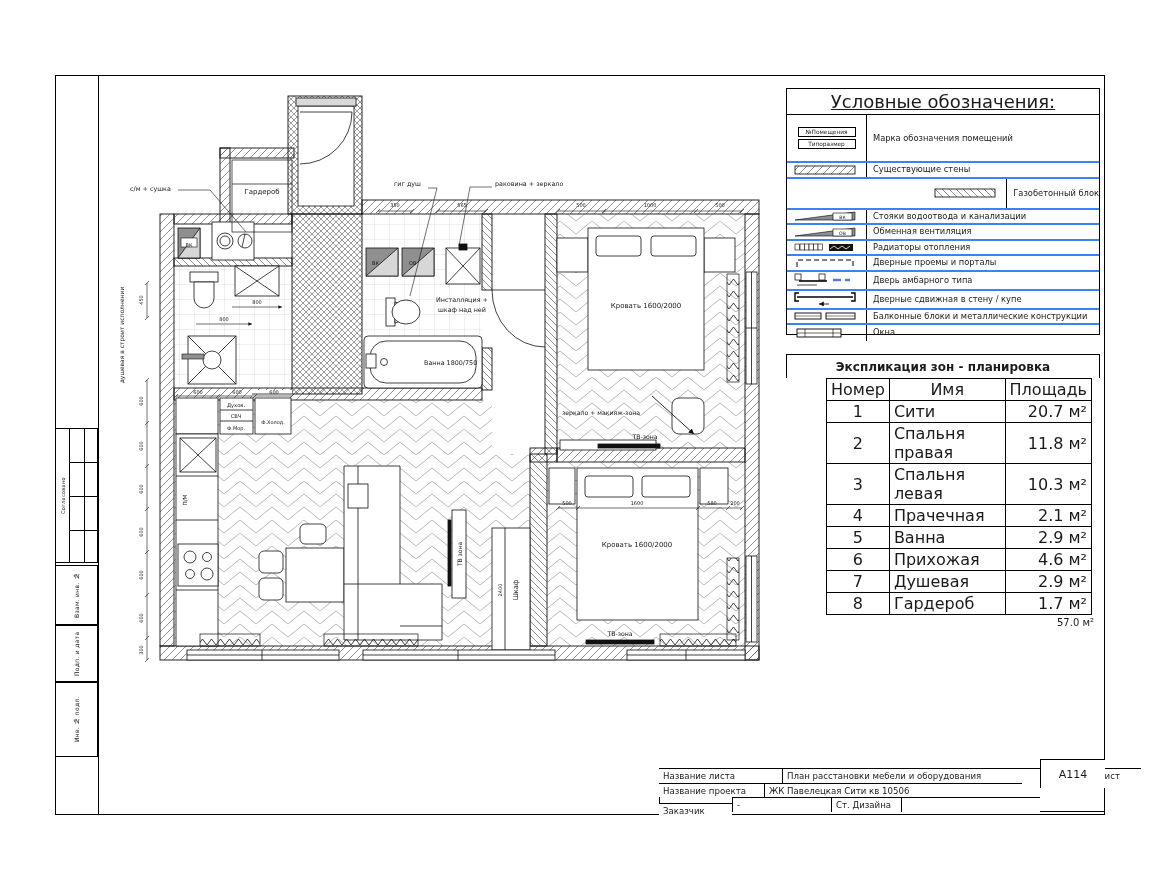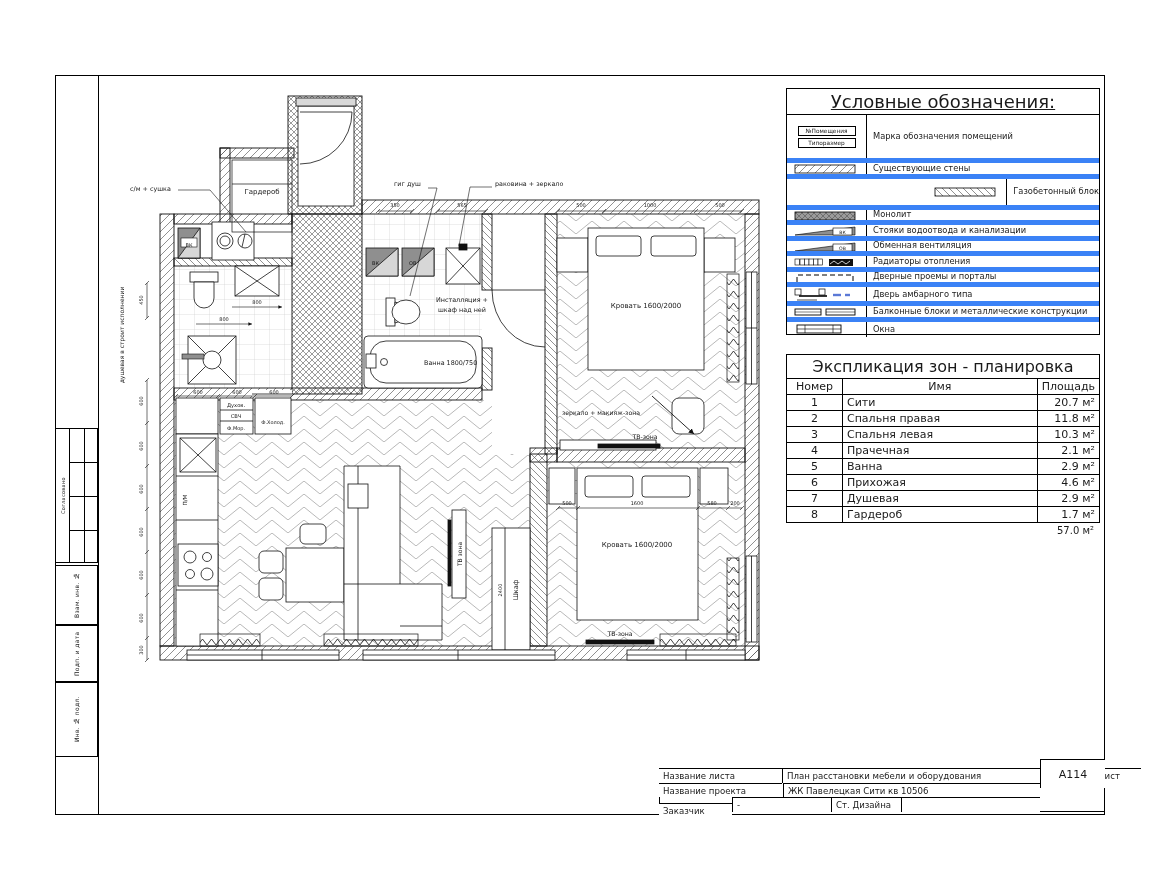--- a/index.html
+++ b/index.html
@@ -6,29 +6,29 @@
   html,body { width:1155px; height:893px; background:#fff; font-family:"DejaVu Sans",sans-serif; color:#1a1a1a; }
   .abs { position:absolute; }
   #sheet { position:relative; width:1155px; height:893px; background:#fff; overflow:hidden; }
   .frame { border:1.6px solid #000; }
   .thinline { border-left:1px solid #000; }
   .stampbox { border:1px solid #000; }
   .rot { writing-mode:vertical-rl; transform:rotate(180deg); font-size:6px; text-align:center; width:100%; height:100%; display:flex; align-items:center; justify-content:center; letter-spacing:0.3px; }
   
   #legend { border:1.2px solid #000; }
   .leg-title { height:26px; display:flex; align-items:center; justify-content:center; font-size:18px; text-decoration:underline; border-bottom:1px solid #000; }
-  .lrow { display:flex; border-bottom:5px solid #3b82f6; align-items:center; }
+  .lrow { display:flex; border-bottom:2px solid #3b82f6; align-items:center; }
   .lrow:last-child { border-bottom:none; }
   .lsym { width:80px; min-width:80px; border-right:1px solid #000; height:100%; display:flex; align-items:center; justify-content:center; flex-direction:column; gap:2px; }
   .llab { font-size:8.3px; padding-left:6px; line-height:1.05; }
   .tagbox { border:1px solid #000; font-size:5.8px; padding:1px 3px; text-align:center; min-width:58px; }
   
-  #ztable { border-collapse:collapse; width:314px; font-size:11px; }
+  #ztable { border-collapse:collapse; width:266px; font-size:16px;margin-left:40px; }
   #ztable td, #ztable th { border:1px solid #000; padding:1px 4px; height:15.5px; font-weight:normal; }
-  .ztitle { border:1.2px solid #000; border-bottom:none; height:24px; display:flex; align-items:center; justify-content:center; font-size:16px; }
+  .ztitle { border:1.2px solid #000; border-bottom:none; height:24px; display:flex; align-items:center; justify-content:center; font-size:12px;font-weight:bold; }
   .tnum { text-align:center; width:56px; }
   .tarea { text-align:right; width:62px; }
   .ttotal { text-align:right; font-size:10px; padding:2px 6px 0 0; }
   
   .tb { position:absolute; border-left:1px solid #000; border-top:1px solid #000; font-size:8.6px; display:flex; align-items:center; padding-left:4px; background:#fff; overflow:hidden; white-space:nowrap; }
   .tbc { justify-content:center; padding-left:0; }
   text { fill:#1a1a1a; }
 </style>
 </head>
 <body>
@@ -387,29 +387,20 @@
       <div class="lsym">
           <svg width="68" height="12">
             <rect x="2" y="2" width="60" height="8" fill="url(#hatchR)" stroke="#000" stroke-width="0.8"></rect>
           </svg>
         </div>
       <div class="llab">Газобетонный блок</div>
     </div>
     <div class="lrow" style="height:15.5px;">
       <div class="lsym">
           <svg width="68" height="12">
-            <rect x="2" y="2" width="60" height="8" fill="#9b9b9b"></rect>
-            <rect x="2" y="2" width="60" height="8" fill="url(#cross)" stroke="#000" stroke-width="0.8"></rect>
-          </svg>
-        </div>
-      <div class="llab">Монолит</div>
-    </div>
-    <div class="lrow" style="height:15.5px;">
-      <div class="lsym">
-          <svg width="68" height="12">
             <polygon points="2,10 62,2 62,10" fill="#8f8f8f" stroke="#000" stroke-width="0.6"></polygon>
             <rect x="40" y="3" width="19" height="7" fill="#fff" stroke="#000" stroke-width="0.6"></rect>
             <text x="49.5" y="8.6" font-size="4.6" text-anchor="middle">ВК</text>
           </svg>
         </div>
       <div class="llab">Стояки водоотвода и канализации</div>
     </div>
     <div class="lrow" style="height:15.5px;">
       <div class="lsym">
           <svg width="68" height="12">
@@ -451,20 +442,31 @@
             <rect x="2" y="2" width="6" height="6" fill="#fff" stroke="#000" stroke-width="0.7"></rect>
             <rect x="26" y="2" width="6" height="6" fill="#fff" stroke="#000" stroke-width="0.7"></rect>
             <line x1="6" y1="9" x2="34" y2="9" stroke="#000" stroke-width="1.6"></line>
             <line x1="4" y1="13" x2="24" y2="13" stroke="#000" stroke-width="0.7"></line>
             <line x1="40" y1="8" x2="48" y2="8" stroke="#5b79d6" stroke-width="2.4"></line>
             <line x1="52" y1="8" x2="57" y2="8" stroke="#5b79d6" stroke-width="2.4"></line>
           </svg>
         </div>
       <div class="llab">Дверь амбарного типа</div>
     </div>
+    <div class="lrow" style="height:19px;">
+      <div class="lsym">
+          <svg width="68" height="16">
+            <path d="M6,2 L2,2 L2,10 L6,10" stroke="#000" stroke-width="1.4" fill="none"></path>
+            <path d="M58,2 L62,2 L62,10 L58,10" stroke="#000" stroke-width="1.4" fill="none"></path>
+            <line x1="4" y1="6" x2="60" y2="6" stroke="#000" stroke-width="1.4"></line>
+            <line x1="36" y1="13" x2="26" y2="13" stroke="#000" stroke-width="0.8" marker-end="url(#ah)"></line>
+          </svg>
+        </div>
+      <div class="llab">Дверные сдвижная в стену / купе</div>
+    </div>
     <div class="lrow" style="height:15.5px;">
       <div class="lsym">
           <svg width="68" height="12">
             <rect x="2" y="3" width="26" height="6" fill="#fff" stroke="#000" stroke-width="0.9"></rect>
             <rect x="33" y="3" width="29" height="6" fill="#fff" stroke="#000" stroke-width="0.9"></rect>
             <line x1="2" y1="6" x2="28" y2="6" stroke="#000" stroke-width="0.5"></line>
             <line x1="33" y1="6" x2="62" y2="6" stroke="#000" stroke-width="0.5"></line>
           </svg>
         </div>
       <div class="llab">Балконные блоки и металлические конструкции</div>
@@ -535,21 +537,21 @@
       </table>
     <div class="ttotal">57.0 м²</div>
   </div>
 
   <div>
     <div class="abs" style="left:659px; top:768px; width:446px; height:44px; border:1.2px solid #000;"></div>
     <div class="tb" style="left:659px; top:768px; width:123px; height:14.7px; border-left:none;">Название листа</div>
     <div class="tb" style="left:782px; top:768px; width:258px; height:14.7px;">План расстановки мебели и оборудования</div>
     <div class="tb tbc" style="left:1040px; top:768px; width:65px; height:14.7px;margin-left:36px;">Лист</div>
     <div class="tb" style="left:659px; top:782.7px; width:123px; height:14.7px; border-left:none;">Название проекта</div>
-    <div class="tb" style="left:783px; top:782.7px; width:258px; height:14.7px;">ЖК Павелецкая Сити кв 10506</div>
+    <div class="tb" style="left:764px; top:782.7px; width:258px; height:14.7px;">ЖК Павелецкая Сити кв 10506</div>
     <div class="tb tbc" style="left:1040px; top:759px; width:65px; height:29.3px; font-size:11px;">А114</div>
     <div class="tb" style="left:659px; top:803px; width:73px; height:14.6px; border-left:none;">Заказчик</div>
     <div class="tb" style="left:732px; top:797.4px; width:99px; height:14.6px;">-</div>
     <div class="tb" style="left:831px; top:797.4px; width:70px; height:14.6px;">Ст. Дизайна</div>
     <div class="tb" style="left:901px; top:797.4px; width:139px; height:14.6px;"></div>
   </div>
 
 </div>
 
 </body></html>

